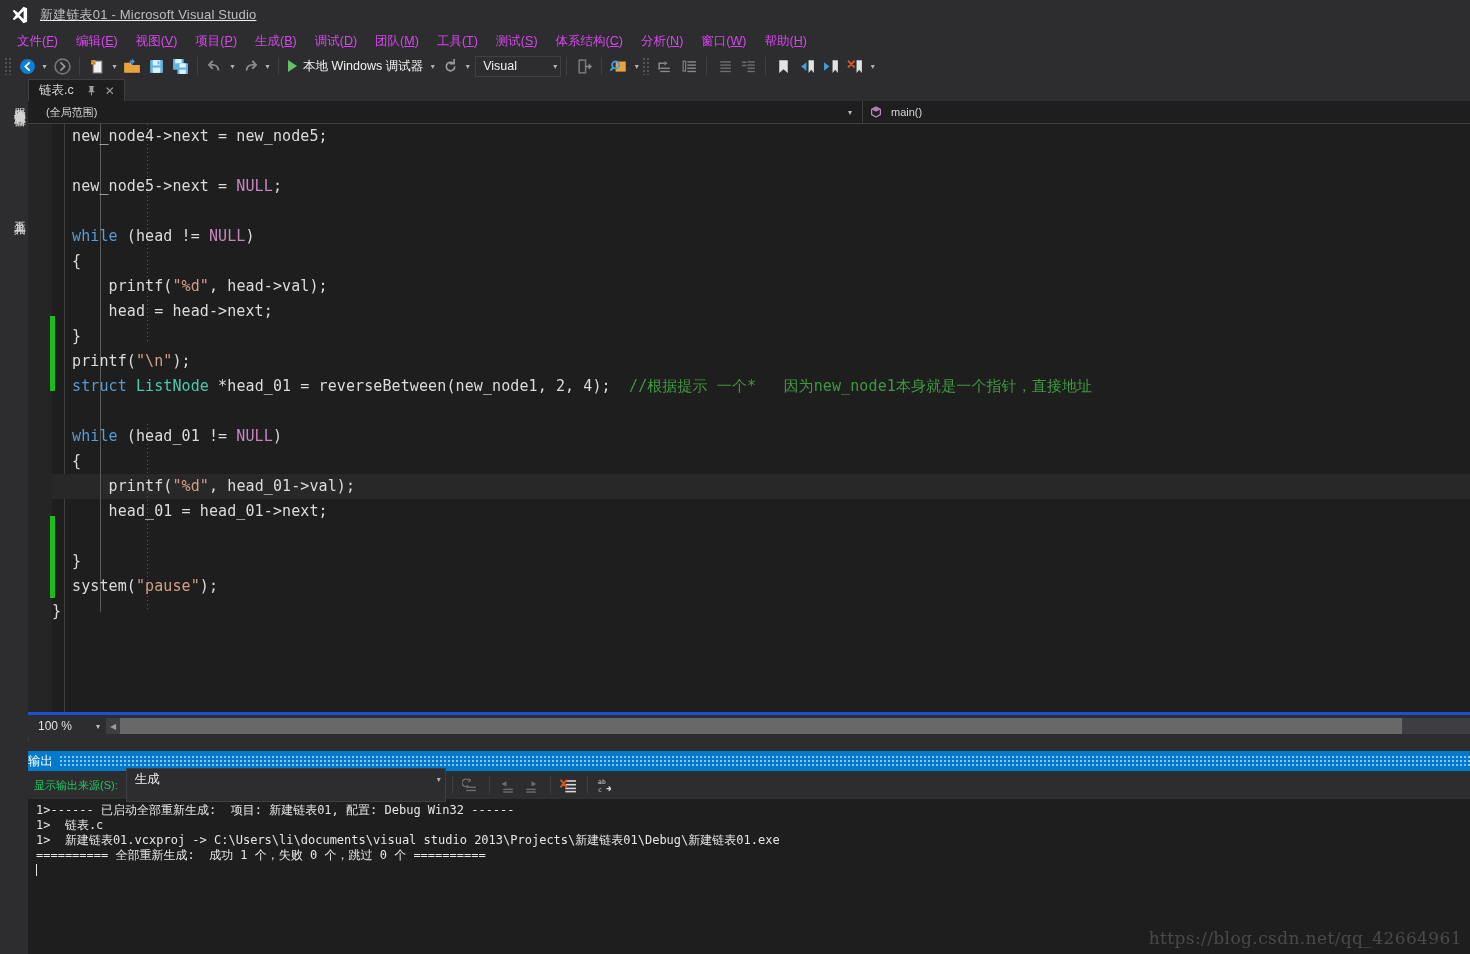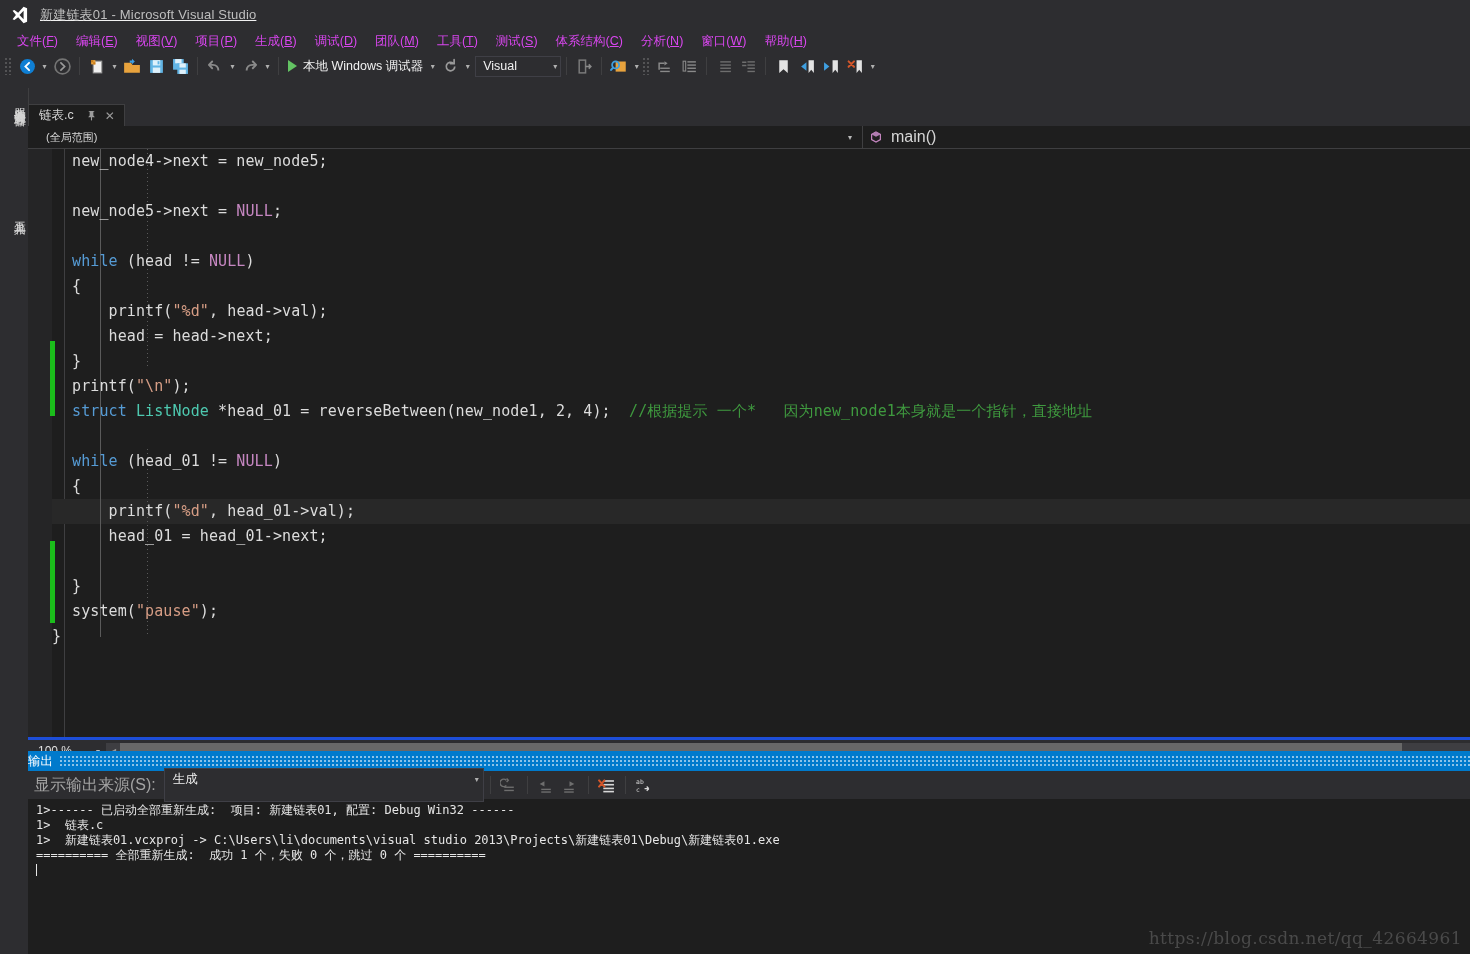--- a/index.html
+++ b/index.html
@@ -41,36 +41,36 @@
   
   .leftdock{position:absolute;left:0;top:88px;width:28px;height:653px;background:#2d2d30;
     border-right:1px solid #3f3f41;}
   .vtab{position:absolute;left:0;width:28px;background:#2d2d30;color:#d4d4d4;
     writing-mode:vertical-rl;text-orientation:mixed;
     font-size:12px;text-align:center;padding:6px 0;letter-spacing:1px;white-space:nowrap;}
   .vtab.t1{top:4px;}
   .vtab.t2{top:118px;}
 
   
-  .editor-wrap{position:absolute;left:28px;top:105px;width:1442px;height:653px;background:#1d4ed8;}
+  .editor-wrap{position:absolute;left:28px;top:80px;width:1442px;height:653px;background:#1d4ed8;}
   .tabstrip{height:21px;background:#2d2d30;display:flex;align-items:flex-end;}
   .filetab{height:21px;background:#1e1e1e;display:flex;align-items:center;padding:0 6px 0 10px;
     border-top:1px solid #3f3f41;border-left:1px solid #3f3f41;border-right:1px solid #3f3f41;}
   .filetab .fname{font-size:12.5px;color:#d6d6d6;}
   .pin-ic{width:16px;height:16px;margin-left:10px;display:flex;align-items:center;justify-content:center;color:#9b9b9b;}
   .close-ic{width:16px;height:16px;margin-left:2px;display:flex;align-items:center;justify-content:center;
     color:#9b9b9b;font-size:12px;line-height:1;}
 
   .navbar{height:22px;background:#1e1e1e;display:flex;align-items:center;border-bottom:1px solid #3f3f41;}
   .nav-scope{flex:0 0 812px;display:flex;align-items:center;justify-content:space-between;height:22px;
     border-right:1px solid #3f3f41;padding:0 4px 0 18px;}
   .nav-scope .lbl{font-size:11px;color:#d6d6d6;}
   .nav-member{flex:1;display:flex;align-items:center;height:22px;padding-left:6px;}
   .nav-member .mi{width:14px;height:14px;margin-right:8px;}
-  .nav-member .lbl{font-size:16px;color:#d6d6d6;}
+  .nav-member .lbl{font-size:11px;color:#d6d6d6;}
   .nav-ar{color:#b9b9b9;font-size:8px;padding:0 6px;}
 
   
   .code-area{position:relative;height:588px;background:#1e1e1e;overflow:hidden;}
   .gutter-left{position:absolute;left:0;top:0;width:24px;height:100%;background:#252526;}
   .changebar{position:absolute;left:22px;width:5px;background:#1bbd1b;}
   .outline-col{position:absolute;left:36px;top:0;width:1px;height:100%;background:#3f3f41;}
   pre.code{position:absolute;left:44px;top:0;margin:0;
     font-family:"DejaVu Sans Mono","Liberation Mono",monospace;
     font-size:15px;line-height:25px;color:#dcdcdc;white-space:pre;letter-spacing:.1px;}
@@ -98,21 +98,21 @@
   .hsb-thumb{height:16px;background:#686868;}
 
   
   .output{position:absolute;left:28px;top:751px;width:1442px;height:203px;background:#1e1e1e;}
   .out-title{height:20px;background:#007acc;display:flex;align-items:center;}
   .out-title .ot{font-size:12.5px;color:#ffffff;}
   .out-title .dots{flex:1;height:12px;margin-left:6px;
     background-image:radial-gradient(rgba(255,255,255,.55) 36%,transparent 38%);
     background-size:4px 4px;}
   .out-toolbar{height:28px;background:#2d2d30;display:flex;align-items:center;padding-left:6px;}
-  .out-toolbar .lab{font-size:16px;color:#a3a3a3;margin-right:8px;}
+  .out-toolbar .lab{font-size:11px;color:#22c55e;margin-right:8px;}
   .out-combo{width:306px;height:20px;border:1px solid #3f3f46;background:#2d2d30;
     display:flex;align-items:center;justify-content:space-between;padding:0 4px 12px 8px;}
   .out-combo span{font-size:12.5px;color:#f1f1f1;}
   .out-combo .ar{font-size:8px;color:#b0b0b0;}
   .ot-sep{width:1px;height:18px;background:#3f3f41;margin:0 6px;}
   .ot-btn{width:24px;height:22px;display:flex;align-items:center;justify-content:center;}
   pre.outtext{margin:0;padding:4px 0 0 8px;
     font-family:"DejaVu Sans Mono","Liberation Mono",monospace;
     font-size:12px;line-height:15px;color:#e6e6e6;white-space:pre;}
   .caret{display:inline-block;width:1px;height:12px;background:#e6e6e6;vertical-align:-2px;}

